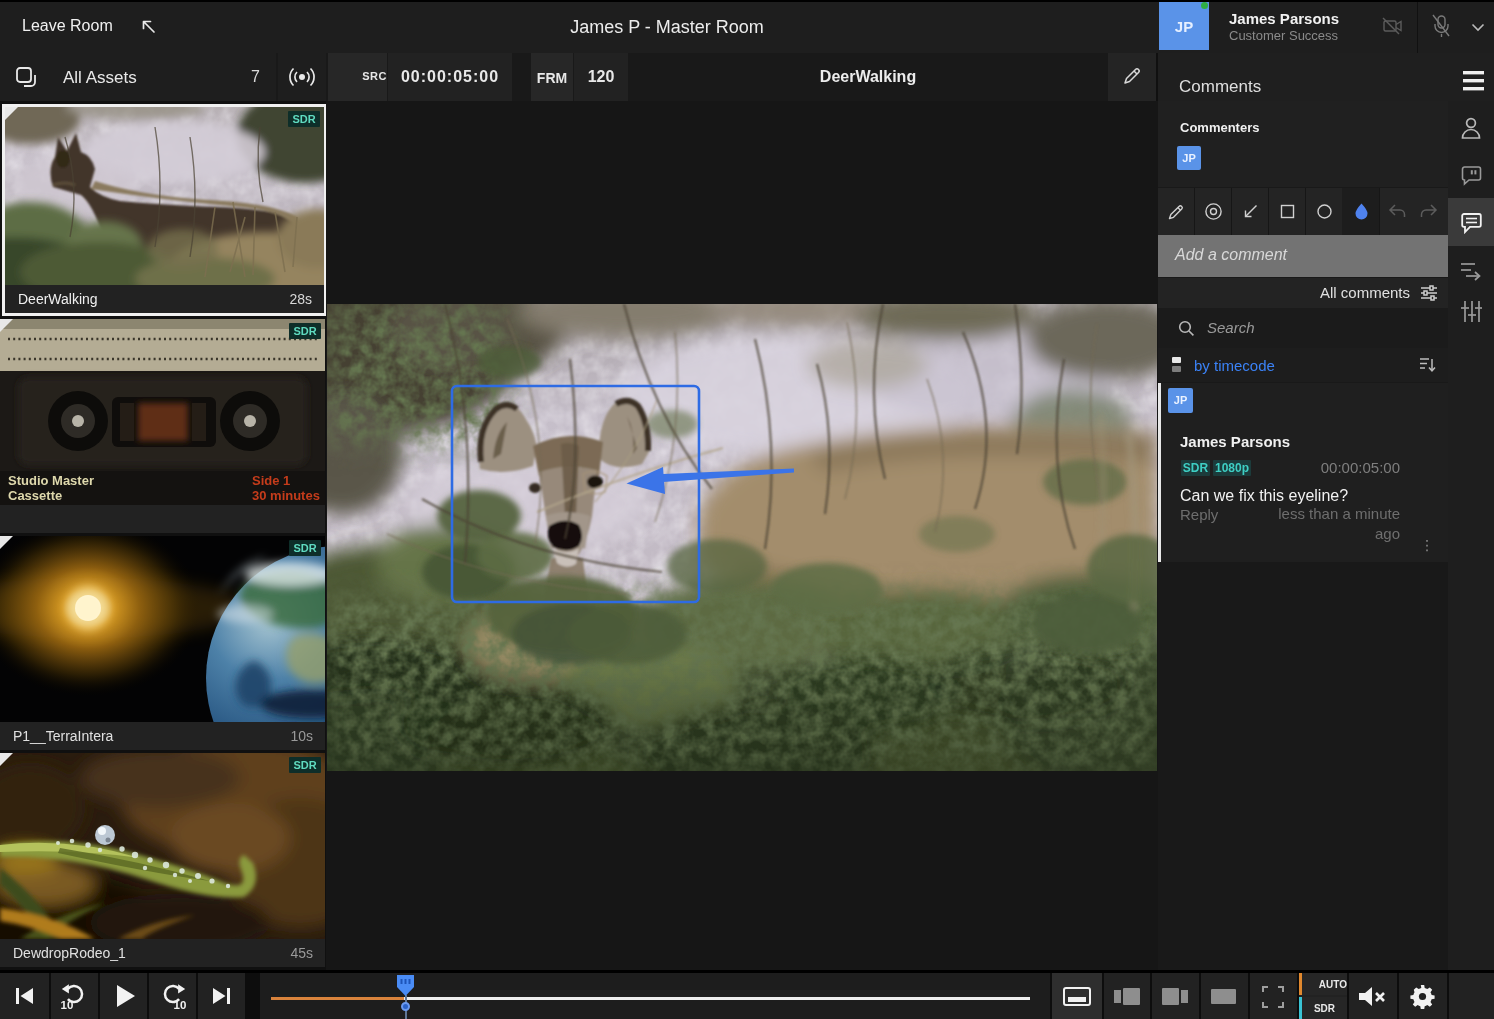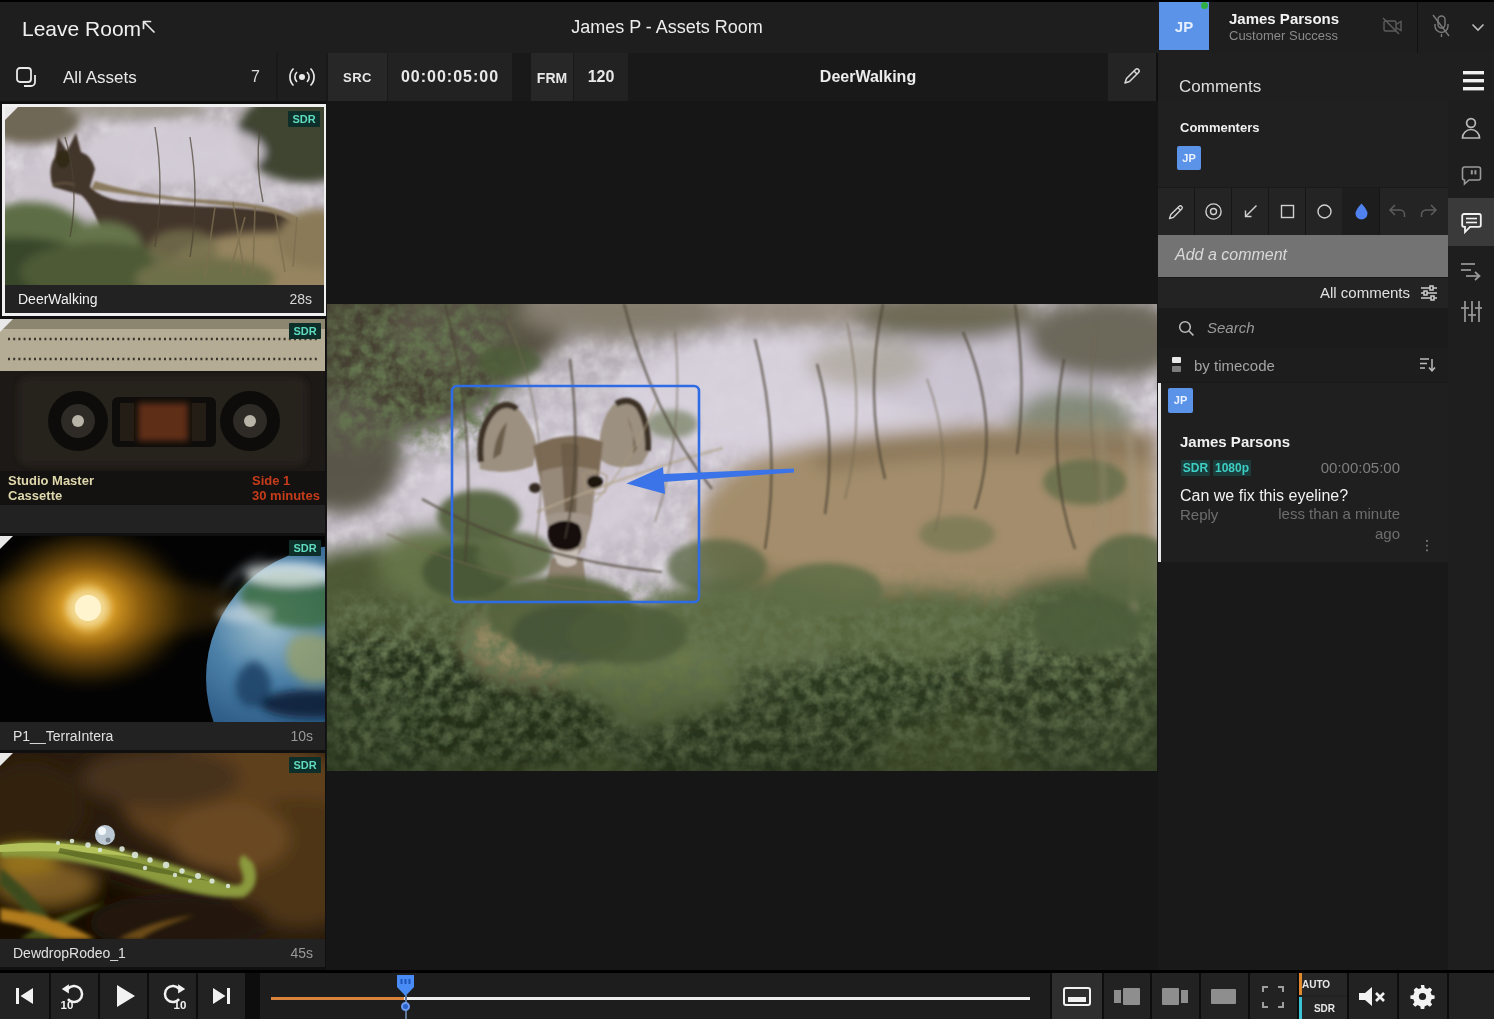--- a/index.html
+++ b/index.html
@@ -3,36 +3,36 @@
 <meta charset="utf-8">
 <style>
   * { margin:0; padding:0; box-sizing:border-box; }
   html,body { width:1494px; height:1019px; background:#000; overflow:hidden; }
   body { font-family:"Liberation Sans", sans-serif; color:#e8e8e8; }
   #app { position:relative; width:1494px; height:1019px; background:#141414; }
   .abs { position:absolute; }
 
   
   #topbar { left:0; top:0; width:1494px; height:53px; background:#1e1e1e; border-top:2px solid #000; }
-  #leaveroom { left:22px; top:17px; font-size:21px; color:#f0f0f0;text-align:right; }
+  #leaveroom { left:22px; top:17px; font-size:16px; color:#f0f0f0;text-align:right; }
   #roomtitle { left:0; top:17px; width:1334px; text-align:center; font-size:18px; color:#ececec; }
   #avatarbig { left:1159px; top:2px; width:50px; height:48px; background:#5a93e8; }
   #avatarbig span { position:absolute; left:0; top:0; width:100%; height:100%; display:flex; align-items:center; justify-content:center; font-size:15px; font-weight:bold; color:#e5efff; }
   #greendot { left:1201px; top:2px; width:7px; height:7px; border-radius:50%; background:#2fae44; }
   #uname { left:1229px; top:10px; font-size:15px; font-weight:bold; color:#f2f2f2; }
   #urole { left:1229px; top:28px; font-size:13px; color:#8a8a8a; }
   #topdivider { left:1417px; top:2px; width:1px; height:51px; background:#111; }
 
   
   #row2 { left:0; top:53px; width:1494px; height:48px; background:#191919; }
   .r2cell { position:absolute; top:53px; height:48px; background:#242424; }
   .r2div { position:absolute; top:53px; width:2px; height:48px; background:#141414; }
   #allassets { left:63px; top:68px; font-size:17px; color:#e8e8e8; }
   #assetcount { left:230px; top:68px; width:30px; text-align:right; font-size:16px; color:#dadada; }
-  #srctxt { left:328px; top:70px; width:59px; text-align:center; font-size:13px; font-weight:bold; letter-spacing:0.5px; }
+  #srctxt { left:328px; top:70px; width:59px; text-align:right; font-size:11px; font-weight:bold; letter-spacing:0.5px; }
   #tctxt { left:388px; top:68px; width:124px; text-align:center; font-size:16px; font-weight:bold; letter-spacing:1px; }
   #frmtxt { left:531px; top:70px; width:42px; text-align:center; font-size:14px; font-weight:bold; }
   #fpstxt { left:574px; top:68px; width:54px; text-align:center; font-size:16px; font-weight:bold; }
   #clipname { left:628px; top:68px; width:480px; text-align:center; font-size:16px; font-weight:bold; color:#ececec; }
   #commentshdr { left:1179px; top:77px; font-size:17px; color:#dedede; }
 
   
   #leftpanel { left:0; top:101px; width:326px; height:869px; background:#101010; }
   .card { position:absolute; left:0; width:325px; }
   .cardlabel { position:absolute; left:0; bottom:0; width:100%; height:28px; background:#222222; }
@@ -68,21 +68,21 @@
 </style>
 </head>
 <body>
 <div id="app">
 
   <div id="topbar" class="abs"></div>
   <div id="leaveroom" class="abs">Leave Room</div>
   <svg class="abs" style="left:140px;top:18px" width="17" height="17" viewBox="0 0 17 17">
     <path d="M14 14 L4.5 4.5 M3.5 3.5 L3.5 10.5 M3.5 3.5 L10.5 3.5" fill="none" stroke="#e8e8e8" stroke-width="1.7" stroke-linecap="round"></path>
   </svg>
-  <div id="roomtitle" class="abs">James P - Assets Room</div>
+  <div id="roomtitle" class="abs">James P - Master Room</div>
   <div id="avatarbig" class="abs">
       <span>JP</span>
     </div>
   <div id="greendot" class="abs"></div>
   <div id="uname" class="abs">James Parsons</div>
   <div id="urole" class="abs">Customer Success</div>
   <div id="topdivider" class="abs"></div>
   <svg class="abs" style="left:1382px;top:16px" width="22" height="20" viewBox="0 0 22 20">
     <rect x="2" y="5" width="12" height="10" rx="1.5" fill="none" stroke="#5c5c5c" stroke-width="1.4"></rect>
     <path d="M14 8.5 L19 5.5 V14.5 L14 11.5" fill="none" stroke="#5c5c5c" stroke-width="1.4"></path>
@@ -584,21 +584,21 @@
     <div id="rp-search" class="rp">
       <svg style="position:absolute;left:20px;top:12px" width="17" height="17" viewBox="0 0 17 17">
         <circle cx="7" cy="7" r="5.3" fill="none" stroke="#b9b9b9" stroke-width="1.6"></circle>
         <line x1="11" y1="11" x2="15.4" y2="15.4" stroke="#b9b9b9" stroke-width="1.6"></line>
       </svg>
       <div style="position:absolute;left:49px;top:11px;font-size:15px;font-style:italic;color:#9a9a9a;">Search</div>
     </div>
     <div id="rp-timecode" class="rp">
       <div style="position:absolute;left:14px;top:9px;width:9px;height:6px;background:#e8e8e8;border-radius:1px;"></div>
       <div style="position:absolute;left:14px;top:18px;width:9px;height:6px;background:#7d7d7d;border-radius:1px;"></div>
-      <div style="position:absolute;left:36px;top:9px;font-size:15px;color:#a3a3a3;">by timecode</div>
+      <div style="position:absolute;left:36px;top:9px;font-size:15px;color:#3b82f6;">by timecode</div>
       <svg style="position:absolute;right:11px;top:9px" width="18" height="16" viewBox="0 0 18 16">
         <g stroke="#bdbdbd" stroke-width="1.5">
           <line x1="1" y1="2" x2="10" y2="2"></line>
             <line x1="1" y1="6.5" x2="8" y2="6.5"></line>
             <line x1="1" y1="11" x2="6" y2="11"></line>
           <line x1="13" y1="2" x2="13" y2="13"></line>
             <path d="M10 10.5 L13 13.8 L16 10.5" fill="none"></path>
         </g>
       </svg>
     </div>
@@ -722,21 +722,21 @@
     <svg style="position:absolute;left:1261px;top:12px" width="24" height="24" viewBox="0 0 24 24">
       <g stroke="#9e9e9e" stroke-width="2" fill="none">
         <path d="M2 7 V2 H7"></path>
           <path d="M17 2 H22 V7"></path>
           <path d="M22 17 V22 H17"></path>
           <path d="M7 22 H2 V17"></path>
       </g>
     </svg>
     <div style="position:absolute;left:1299px;top:0px;width:48px;height:22px;background:#262626;border-left:3px solid #e0882e;"></div>
     <div style="position:absolute;left:1299px;top:24px;width:48px;height:22px;background:#262626;border-left:3px solid #39c3d4;"></div>
-    <div style="position:absolute;left:1302px;top:6px;width:45px;text-align:left;font-size:10px;font-weight:bold;color:#e8e8e8;">AUTO</div>
+    <div style="position:absolute;left:1302px;top:6px;width:45px;text-align:right;font-size:10px;font-weight:bold;color:#e8e8e8;">AUTO</div>
     <div style="position:absolute;left:1302px;top:30px;width:45px;text-align:center;font-size:10px;font-weight:bold;color:#e8e8e8;">SDR</div>
     <svg style="position:absolute;left:1358px;top:12px" width="30" height="23" viewBox="0 0 30 23">
       <path d="M1 8 H7 L14 2 V21 L7 15 H1 Z" fill="#f2f2f2"></path>
       <path d="M18 8 L26 16 M26 8 L18 16" stroke="#f2f2f2" stroke-width="2.6"></path>
     </svg>
     <svg style="position:absolute;left:1410px;top:11px" width="25" height="25" viewBox="0 0 25 25">
       <path fill="#f2f2f2" d="M10.8 1 h3.4 l.5 3 a8.8 8.8 0 0 1 2.6 1.1 l2.5-1.7 2.4 2.4 -1.7 2.5 a8.8 8.8 0 0 1 1.1 2.6 l3 .5 v3.4 l-3 .5 a8.8 8.8 0 0 1 -1.1 2.6 l1.7 2.5 -2.4 2.4 -2.5-1.7 a8.8 8.8 0 0 1 -2.6 1.1 l-.5 3 h-3.4 l-.5-3 a8.8 8.8 0 0 1 -2.6-1.1 l-2.5 1.7 -2.4-2.4 1.7-2.5 a8.8 8.8 0 0 1 -1.1-2.6 l-3-.5 v-3.4 l3-.5 a8.8 8.8 0 0 1 1.1-2.6 L3.8 5.8 6.2 3.4 l2.5 1.7 a8.8 8.8 0 0 1 2.6-1.1 Z"></path>
       <circle cx="12.5" cy="12.5" r="3.6" fill="#222"></circle>
     </svg>
   </div>

